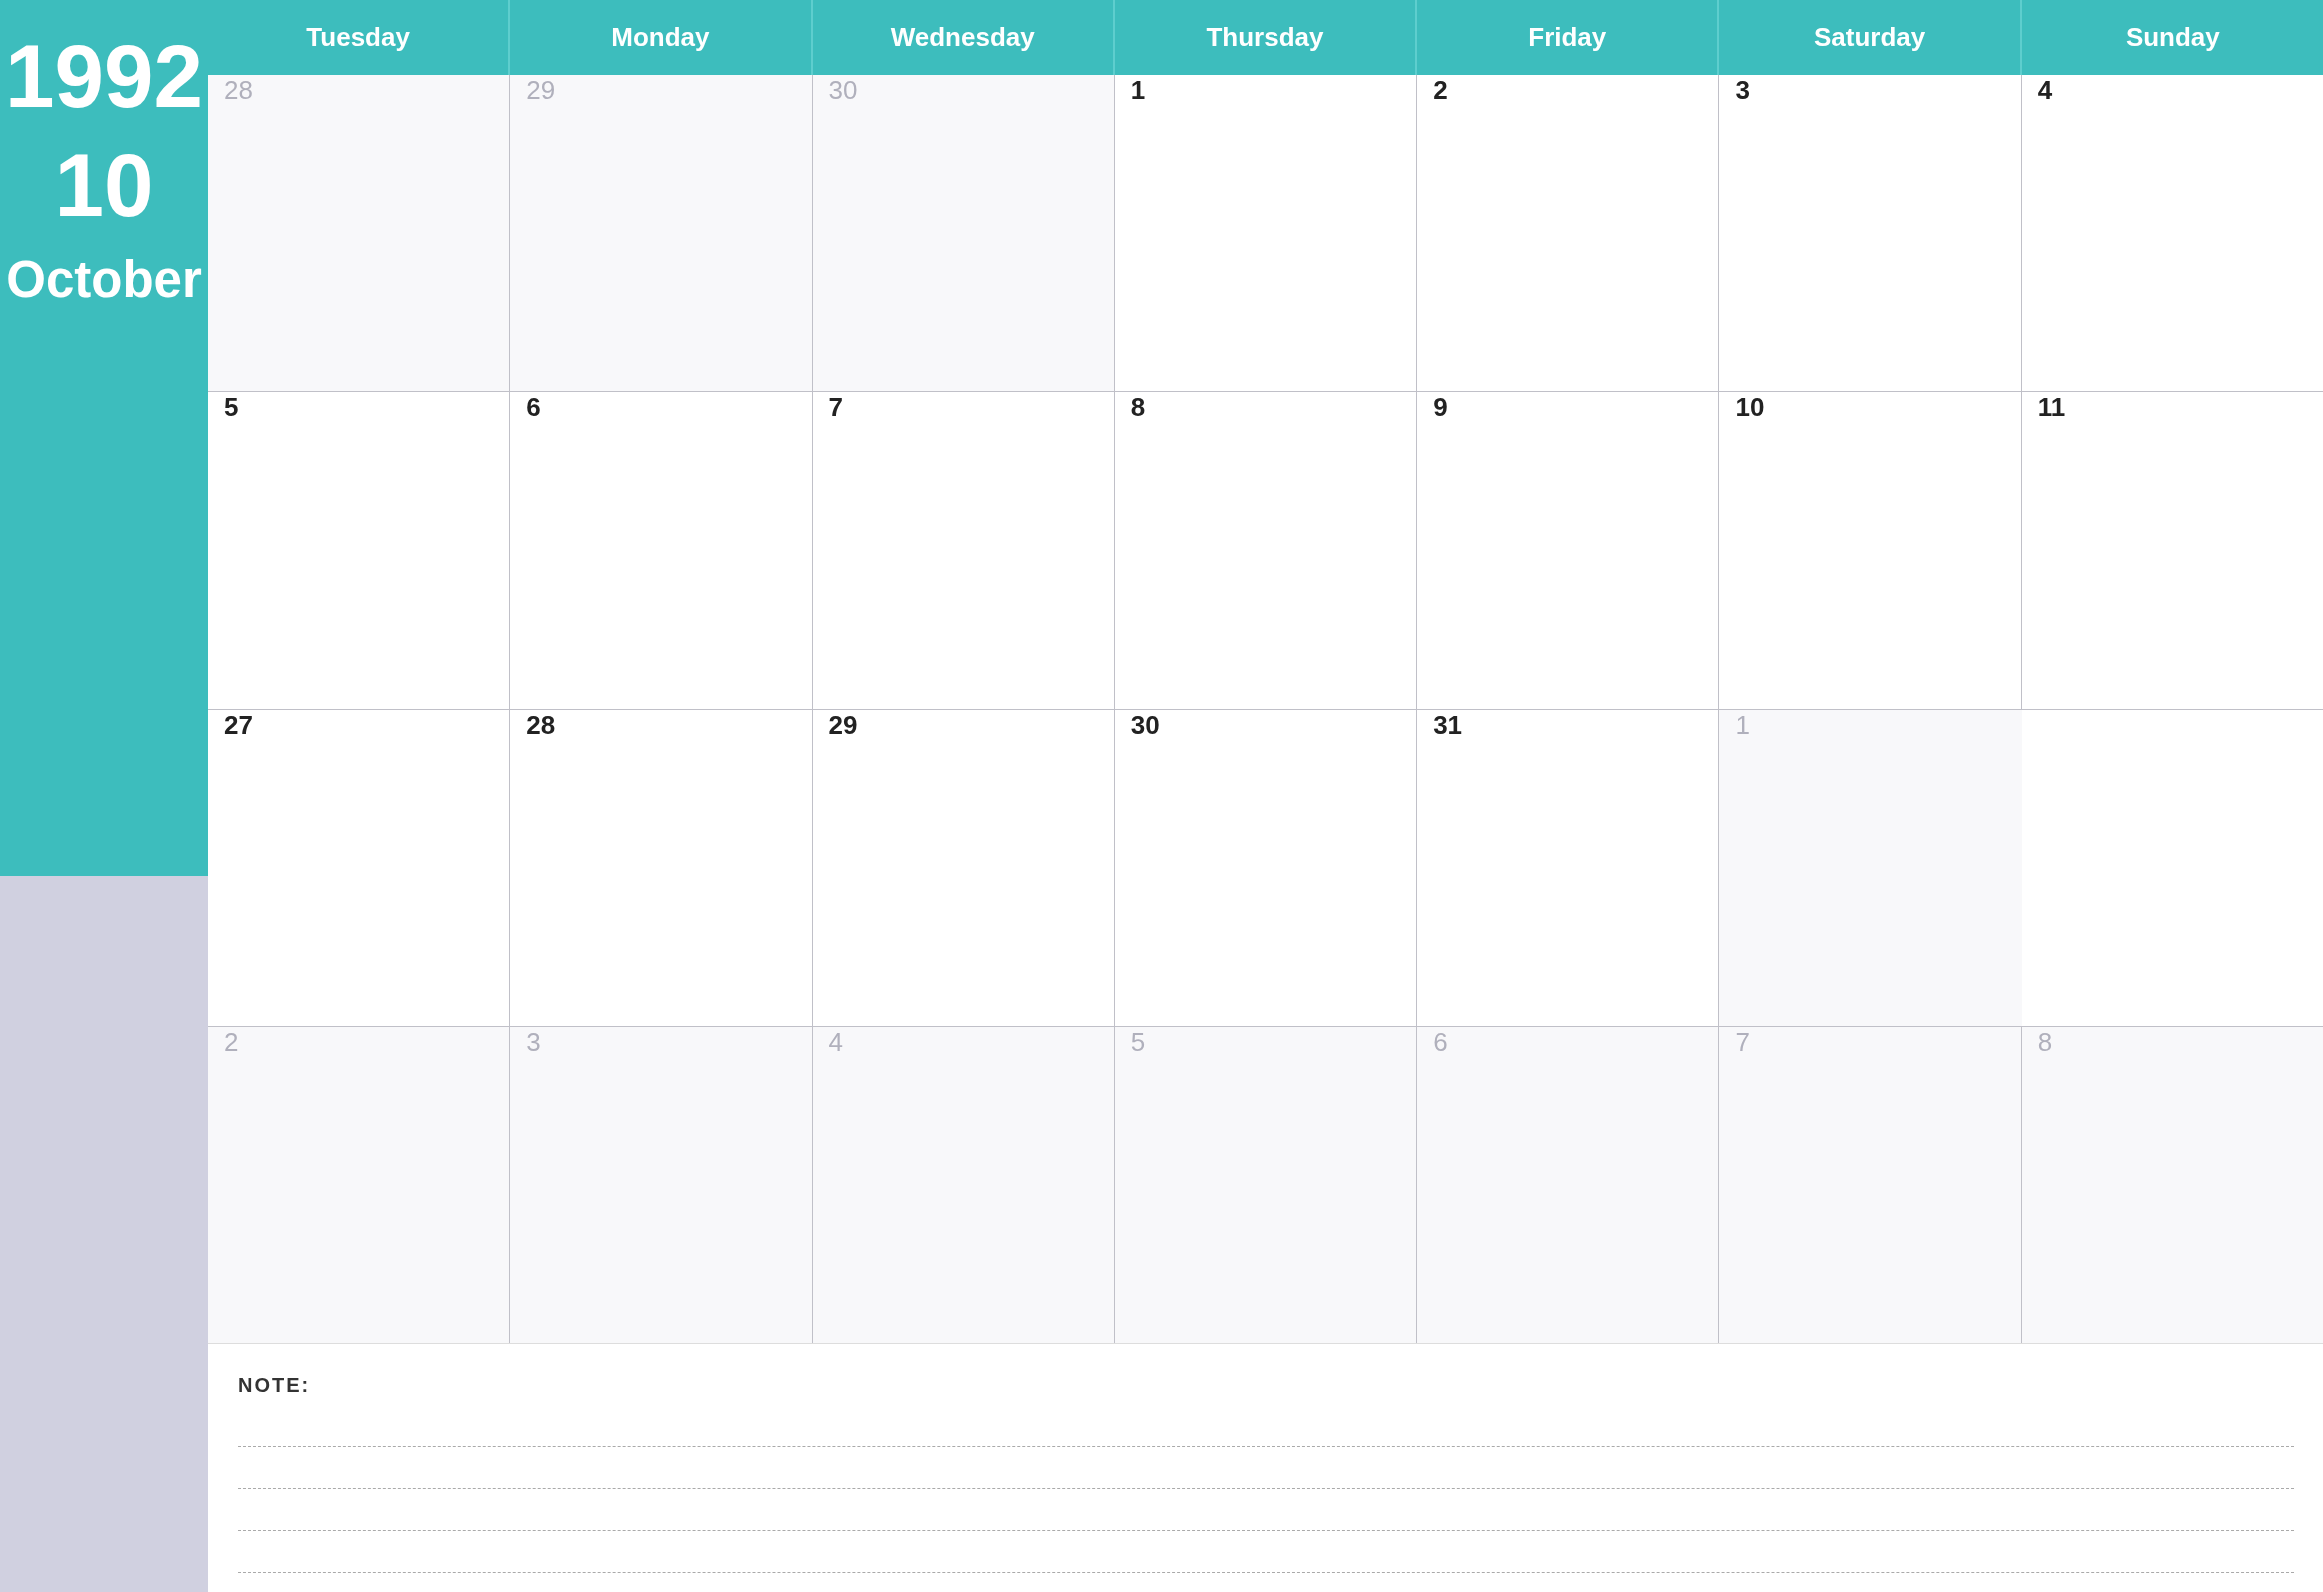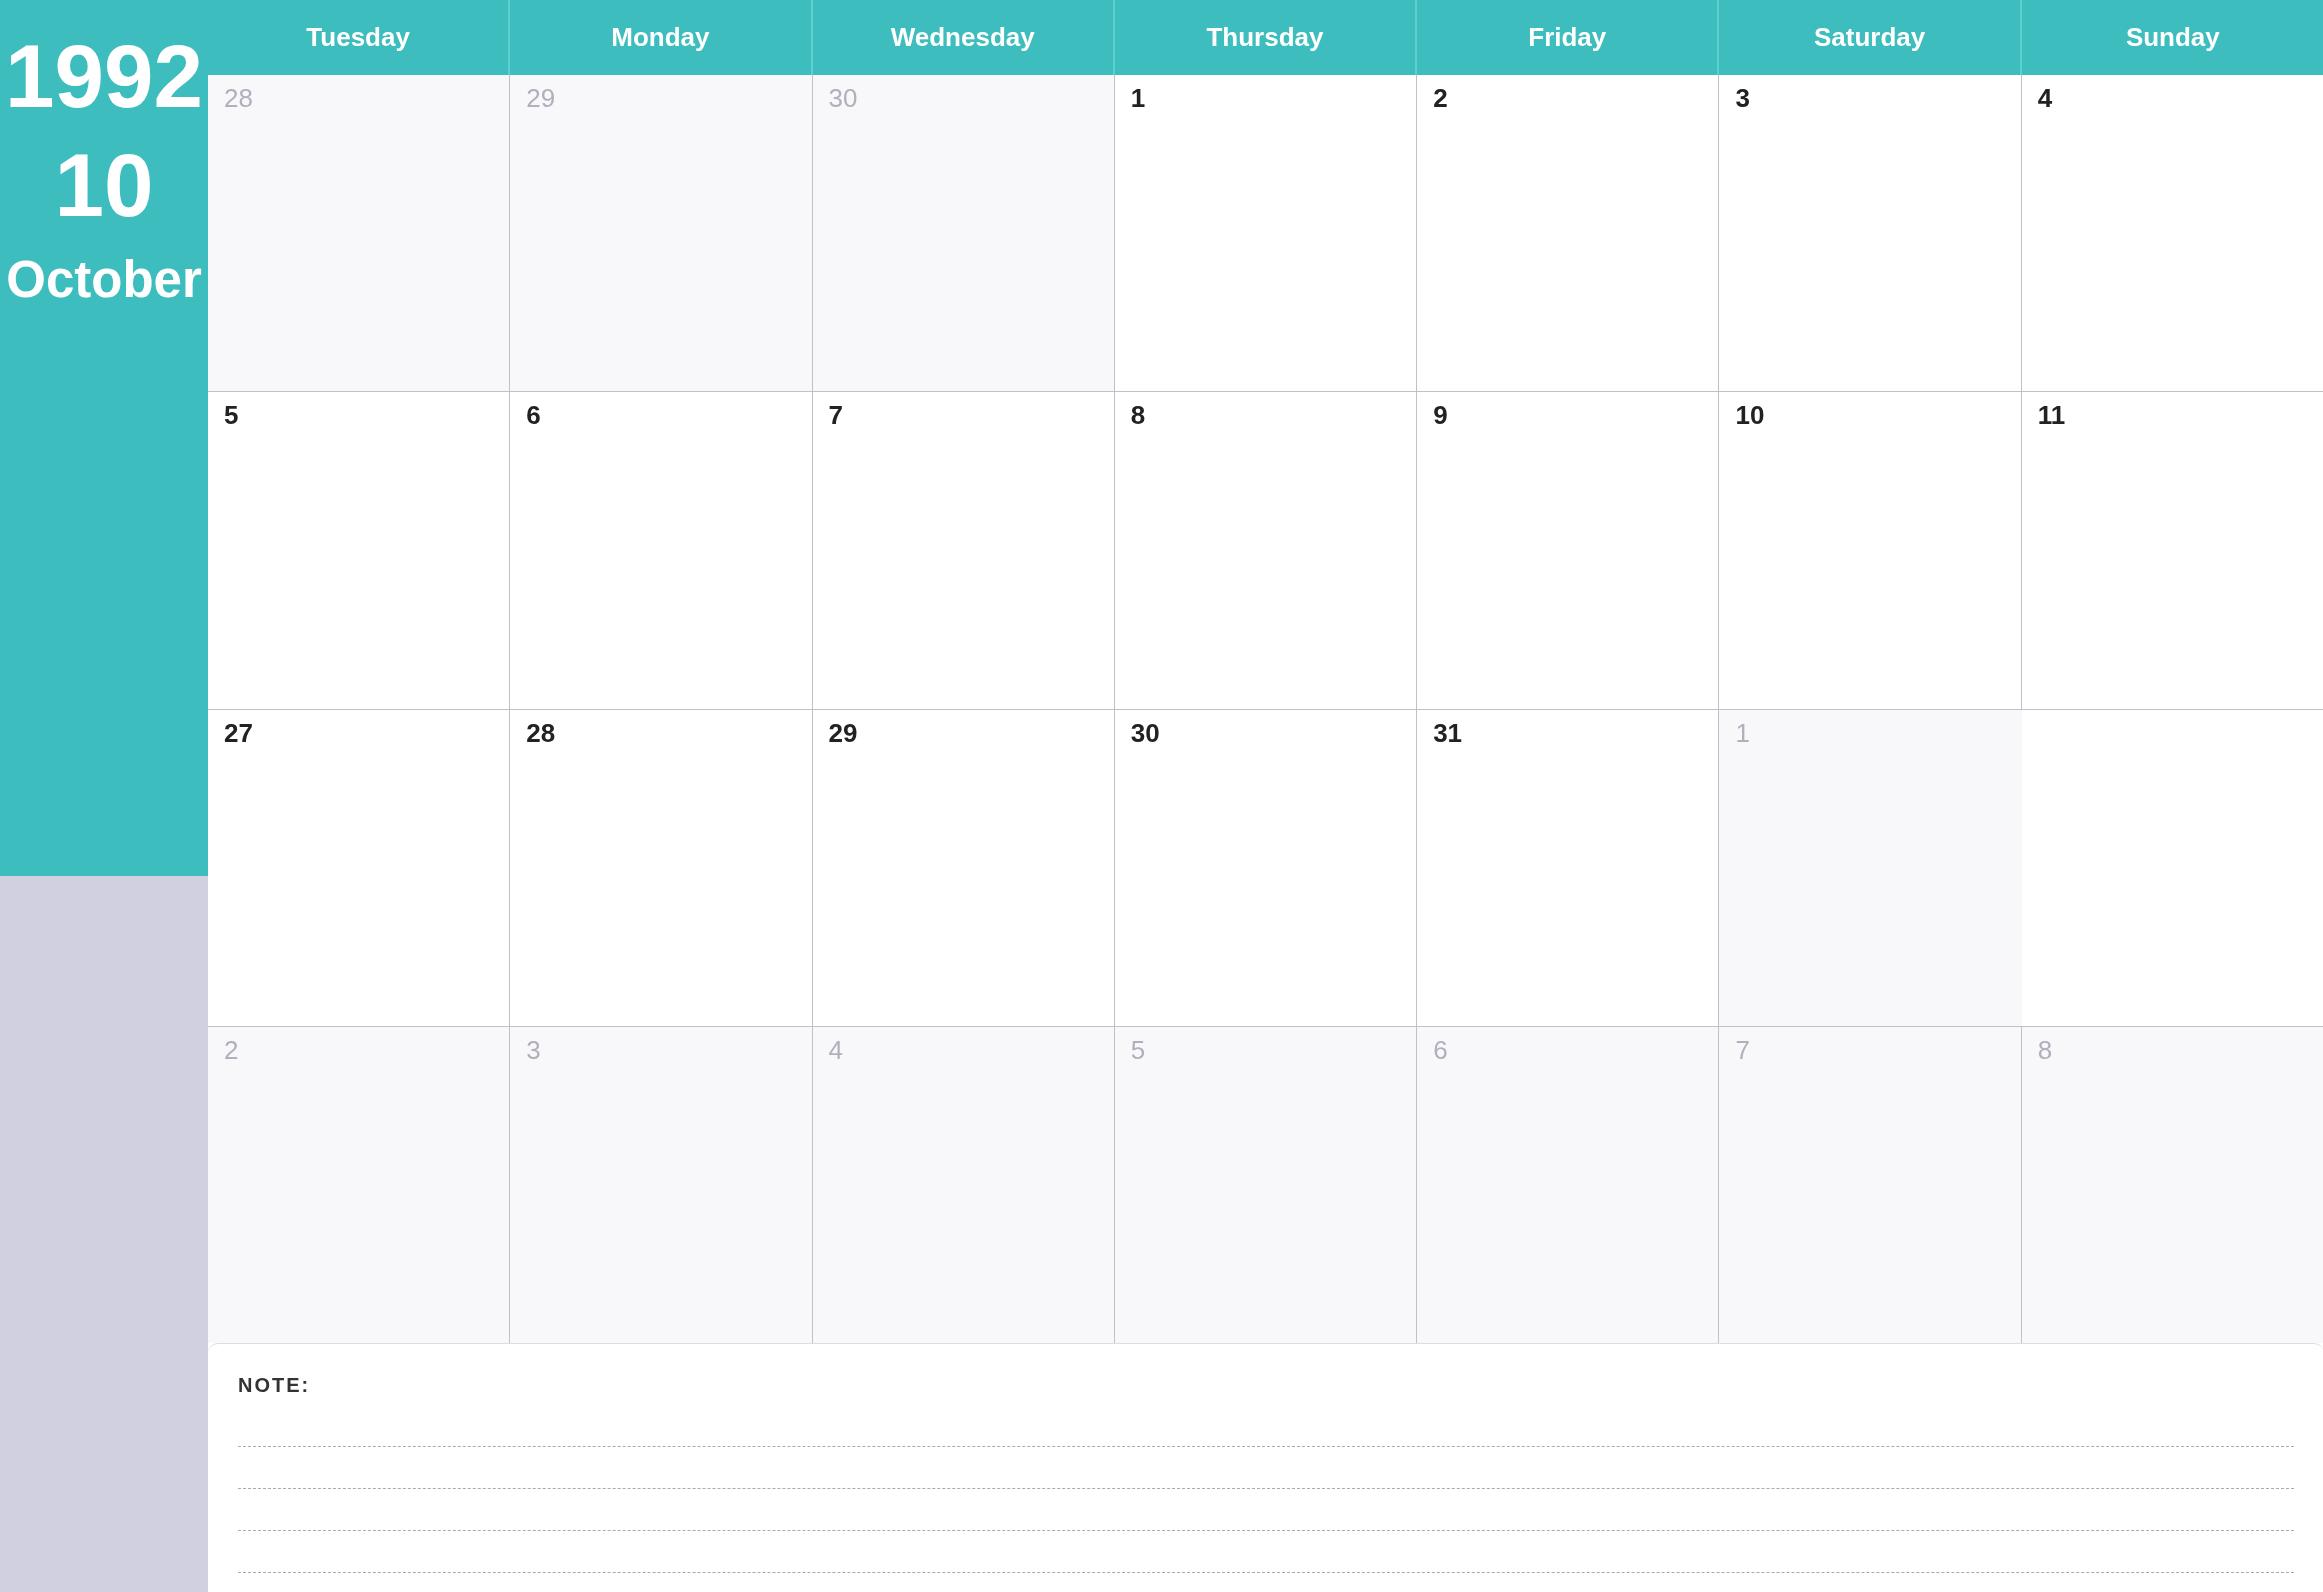--- a/index.html
+++ b/index.html
@@ -103,21 +103,21 @@
       flex: 1;
       border-bottom: 1px solid #c0c0c8;
     }
 
     .week-row:last-child {
       border-bottom: none;
     }
 
     .day-cell {
       border-right: 1px solid #c0c0c8;
-      padding: 8px 16px;
+      padding: 0 16px;
       min-height: 153px;
       background: white;
       position: relative;
     }
 
     .day-cell:last-child {
       border-right: none;
     }
 
     .day-cell.other-month {
@@ -133,21 +133,20 @@
 
     .day-number.other-month-num {
       color: #b0b0bc;
       font-weight: normal;
     }
 
     .notes-section {
       padding: 30px 30px 20px 30px;
       background: white;
       border-top: 1px solid #ddd;
-      border-radius: 10px;
     }
 
     .notes-label {
       font-size: 20px;
       font-weight: bold;
       color: #333;
       text-transform: uppercase;
       letter-spacing: 2px;
       margin-bottom: 8px;
     }

